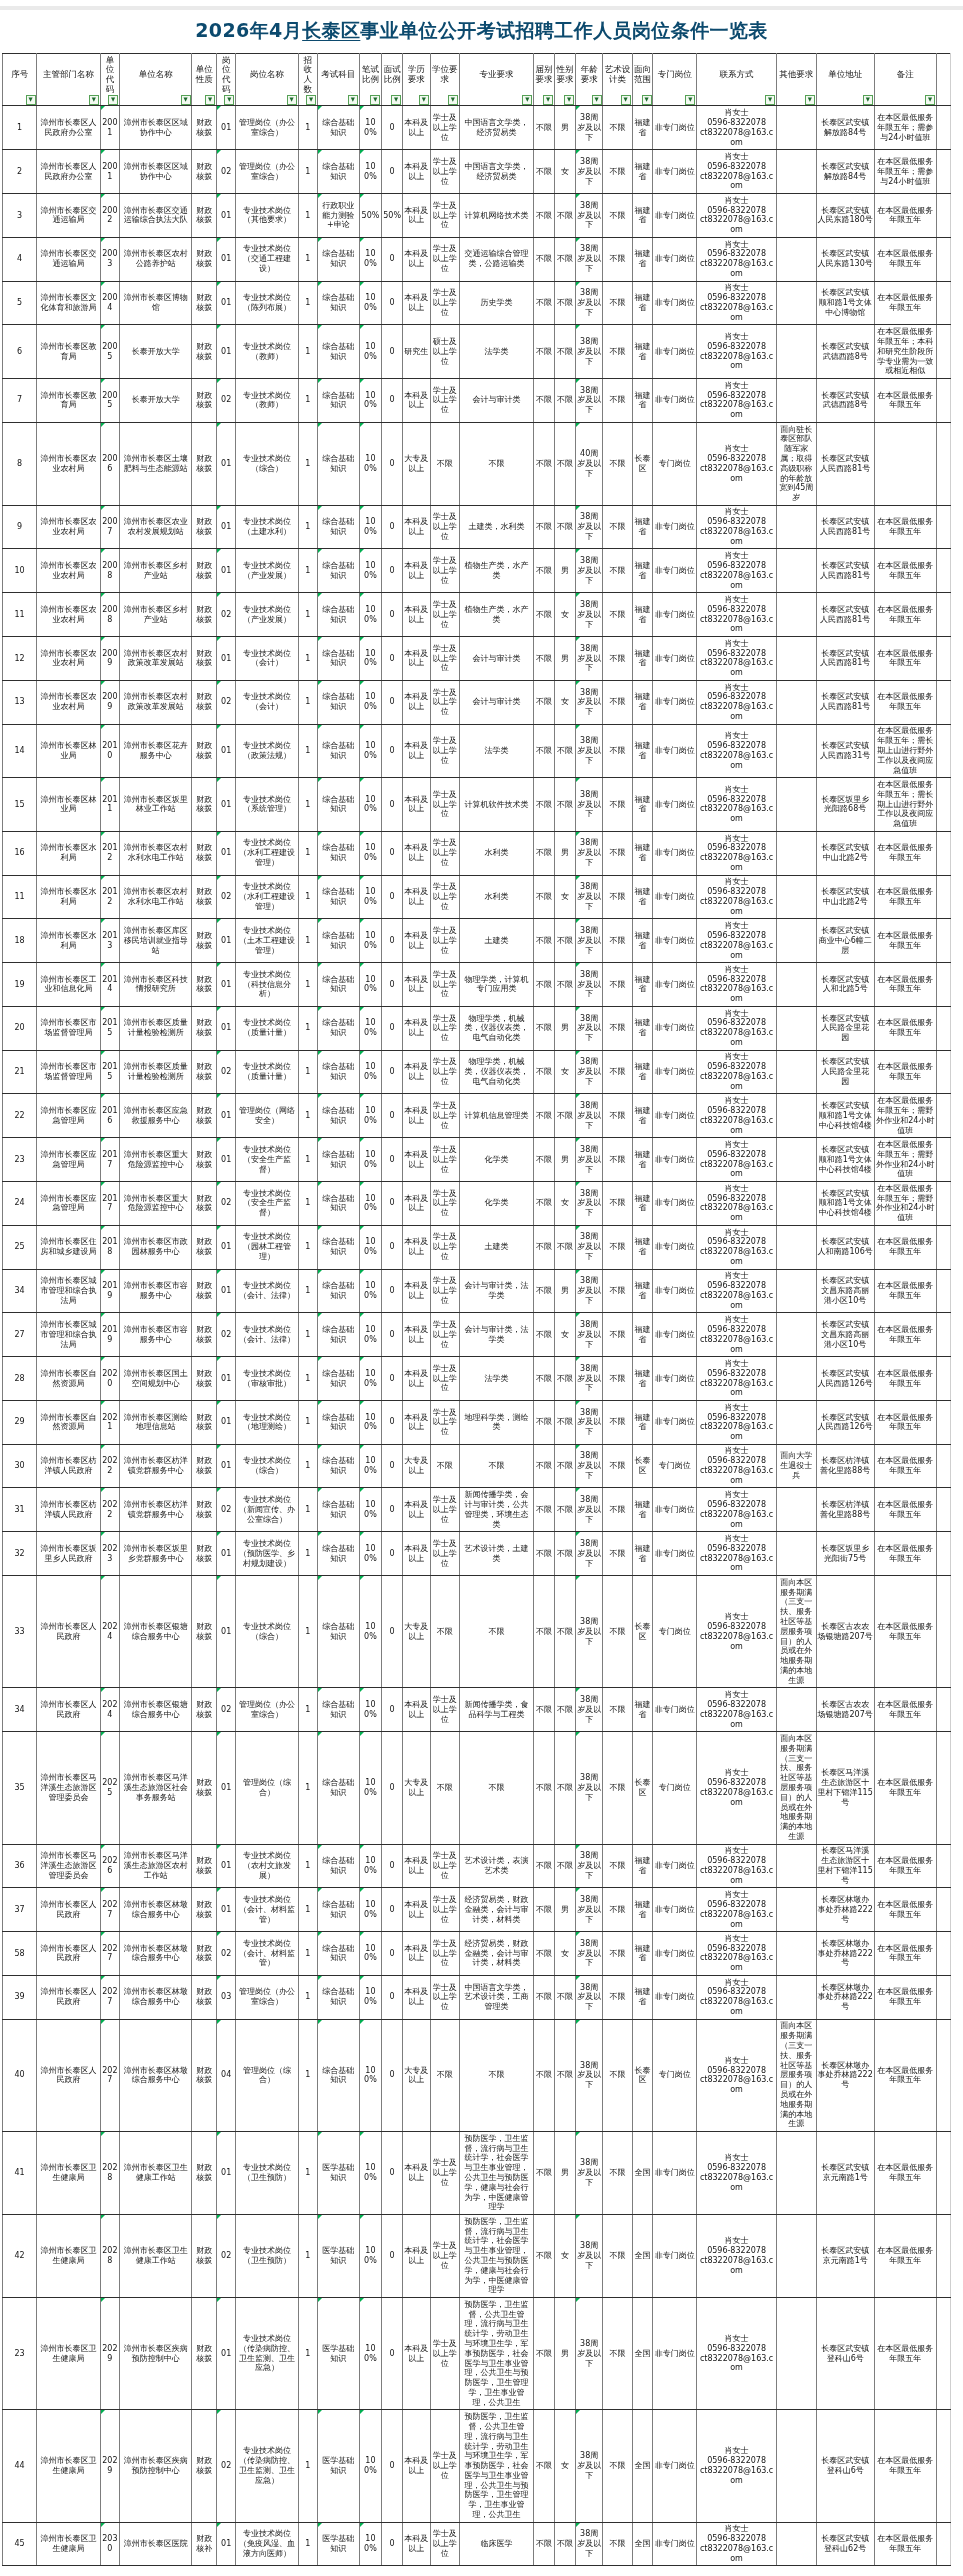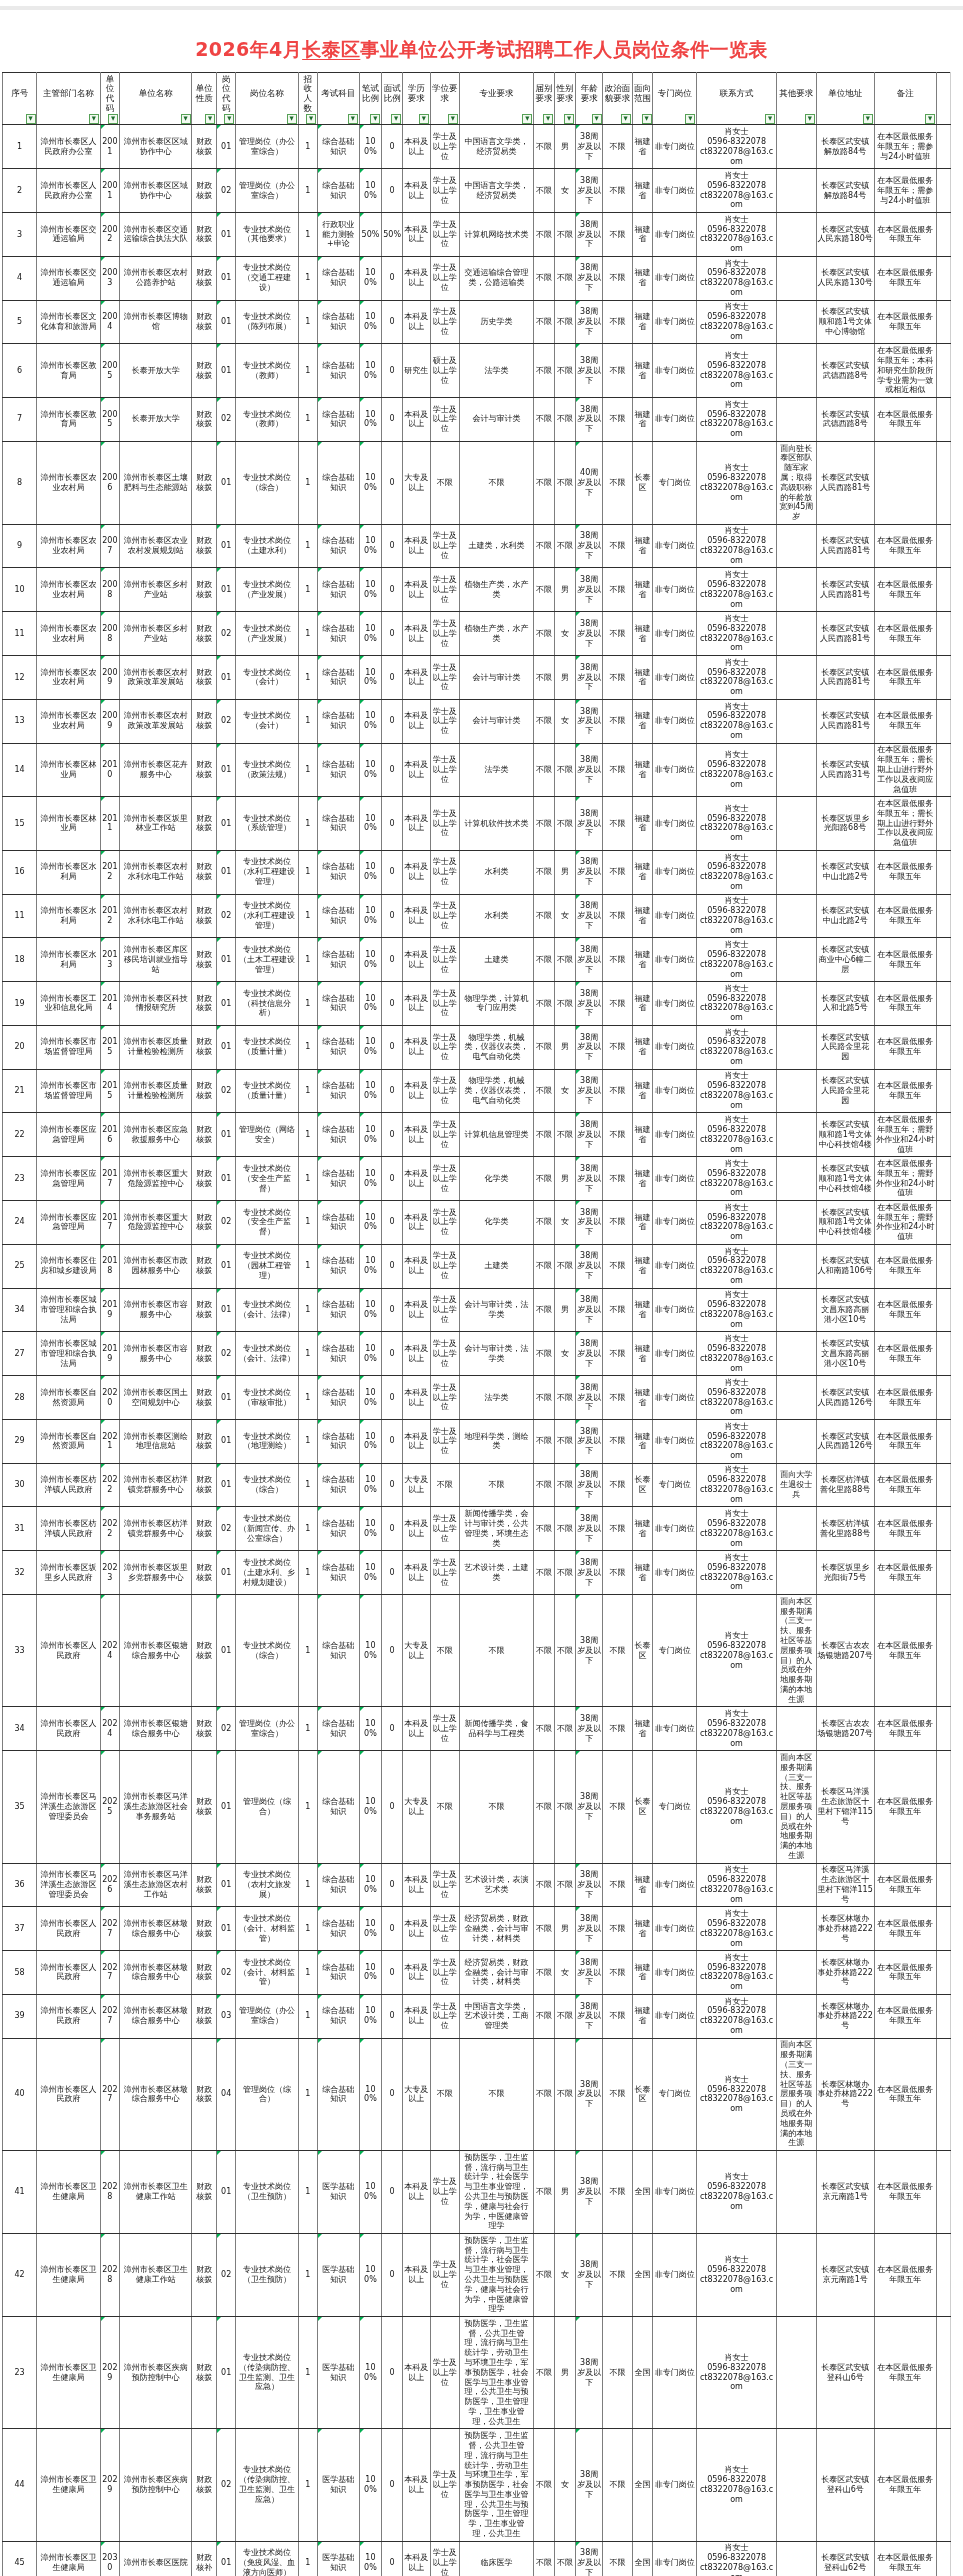--- a/index.html
+++ b/index.html
@@ -1,18 +1,18 @@
 <!DOCTYPE html>
 <html style="font-size:14.3px"><head>
 <meta charset="utf-8">
 <style>
   html,body{margin:0;padding:0;background:#ffffff;}
   body{width:963px;font-family:"DejaVu Sans","Liberation Sans",sans-serif;color:#141414;}
   .top-edge{height:3.6px;background:#eaeaea;margin-top:6.2px;}
-  .page-title{font-size:19px;font-weight:bold;text-align:center;margin:27px 0 9px 0;letter-spacing:0.4px;color:#ef4444;}
+  .page-title{font-size:19px;font-weight:bold;text-align:center;margin:8px 0 9px 0;letter-spacing:0.4px;color:#0c4a6e;}
   .page-title .u{text-decoration:underline;text-underline-offset:2.7px;}
   table.grid{table-layout:fixed;border-collapse:collapse;margin-left:1.8px;width:949px;}
   .grid th,.grid td{
     border-left:0.9px solid #7d7d7d;border-right:0.9px solid #7d7d7d;
     border-top:1.8px solid #2e2e2e;border-bottom:1.8px solid #2e2e2e;
     font-size:8px;line-height:9.8px;text-align:center;vertical-align:middle;
     padding:1.8px 0.9px;word-break:break-all;white-space:pre-line;position:relative;
     background:#fff;overflow:hidden;
   }
   .grid th{font-weight:normal;height:30px;padding-bottom:10.7px;font-size:8.5px;}
@@ -77,21 +77,21 @@
         <th><span>招收人数</span><span class="flt">▼</span></th>
         <th><span>考试科目</span><span class="flt">▼</span></th>
         <th><span>笔试比例</span><span class="flt">▼</span></th>
         <th><span>面试比例</span><span class="flt">▼</span></th>
         <th><span>学历要求</span><span class="flt">▼</span></th>
         <th><span>学位要求</span><span class="flt">▼</span></th>
         <th><span>专业要求</span><span class="flt">▼</span></th>
         <th><span>届别要求</span><span class="flt">▼</span></th>
         <th><span>性别要求</span><span class="flt">▼</span></th>
         <th><span>年龄要求</span><span class="flt">▼</span></th>
-        <th><span>政治面貌要求</span><span class="flt">▼</span></th>
+        <th><span>艺术设计类</span><span class="flt">▼</span></th>
         <th><span>面向范围</span><span class="flt">▼</span></th>
         <th><span>专门岗位</span><span class="flt">▼</span></th>
         <th><span>联系方式</span><span class="flt">▼</span></th>
         <th><span>其他要求</span><span class="flt">▼</span></th>
         <th><span>单位地址</span><span class="flt">▼</span></th>
         <th><span>备注</span><span class="flt">▼</span></th>
         <th class="xcol"></th>
       </tr>
     </thead>
   <tbody>
@@ -994,21 +994,21 @@
         <td>在本区最低服务年限五年</td>
         <td class="xcol"></td>
       </tr>
       <tr>
         <td>32</td>
         <td>漳州市长泰区坂里乡人民政府</td>
         <td class="gm">2023</td>
         <td>漳州市长泰区坂里乡党群服务中心</td>
         <td>财政核拨</td>
         <td class="gm">01</td>
-        <td>专业技术岗位（土建水利、乡村规划建设）</td>
+        <td>专业技术岗位（预防医学、乡村规划建设）</td>
         <td>1</td>
         <td class="gm">综合基础知识</td>
         <td class="gm">100%</td>
         <td>0</td>
         <td>本科及以上</td>
         <td>学士及以上学位</td>
         <td>艺术设计类，土建类</td>
         <td>不限</td>
         <td>不限</td>
         <td class="gm">38周岁及以下</td>

